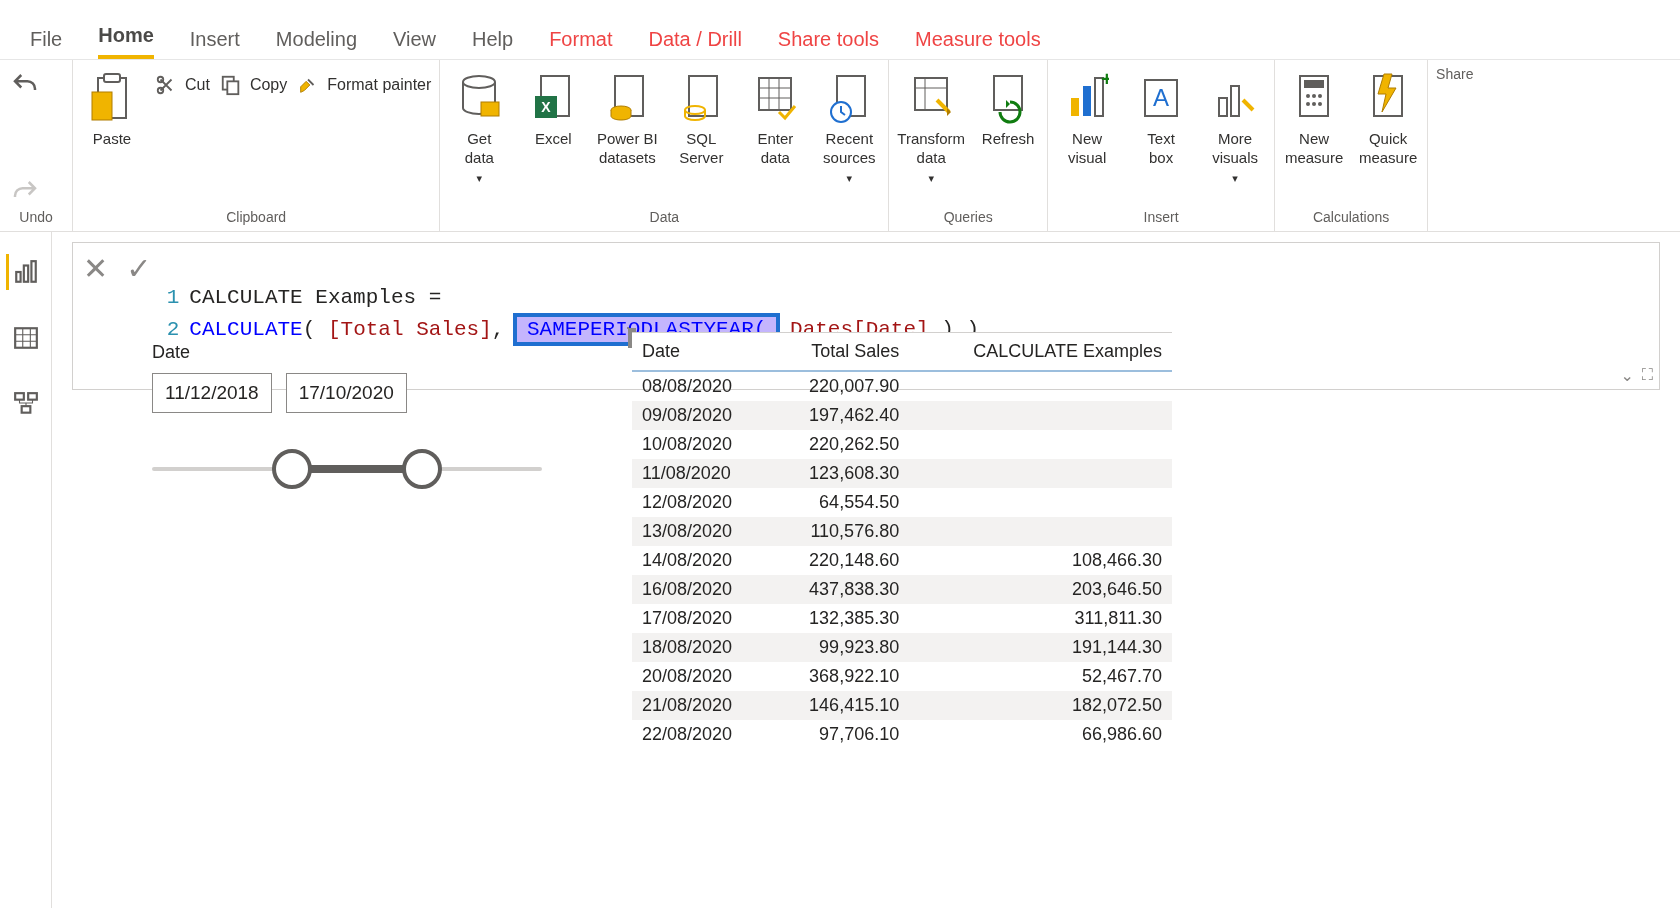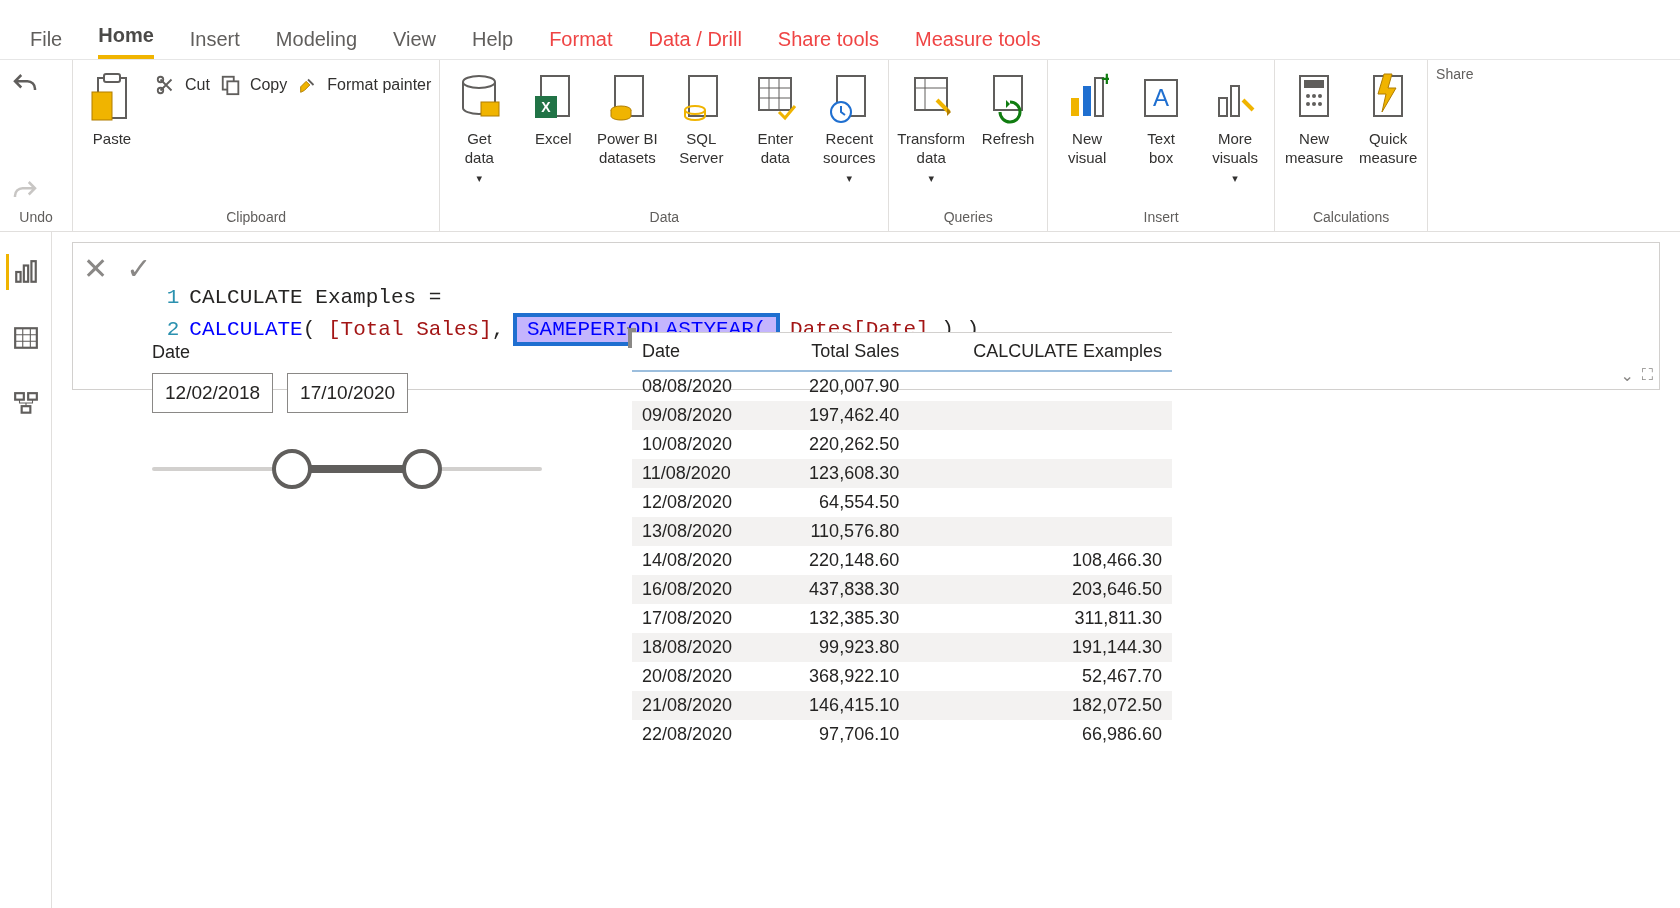--- a/index.html
+++ b/index.html
@@ -519,21 +519,21 @@
       </div>
       <div class="fb-tools">
         <span>⌄</span>
         <span>⛶</span>
       </div>
     </div>
 
     <div class="slicer">
       <div class="slicer-title">Date</div>
       <div class="date-boxes">
-        <div class="date-box">12/02/2018</div>
+        <div class="date-box">11/12/2018</div>
         <div class="date-box">17/10/2020</div>
       </div>
       <div class="slider-track">
         <div class="track-bg"></div>
         <div class="track-fill" style="left:138px; width:130px"></div>
         <div class="handle" style="left:120px"></div>
         <div class="handle" style="left:250px"></div>
       </div>
     </div>
 

